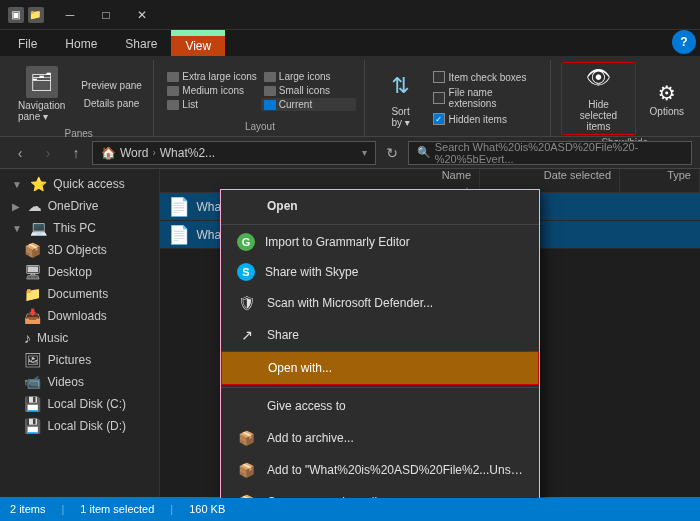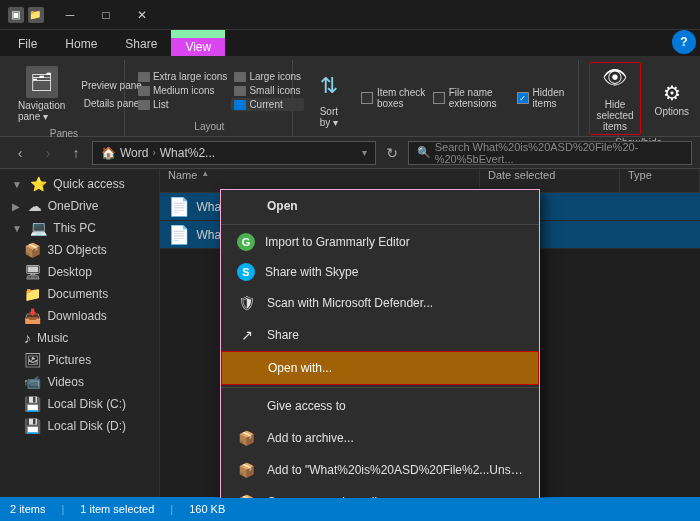--- a/index.html
+++ b/index.html
@@ -69,23 +69,23 @@
     .ribbon-tab {
       padding: 4px 14px;
       font-size: 12px;
       color: #ccc;
       cursor: pointer;
       height: 100%;
       display: flex; align-items: center;
       border-top: 2px solid transparent;
     }
     .ribbon-tab.active {
-      background: #d946ef;
+      background: #c2410c;
       color: #fff;
-      border-top: 8px solid #86efac;
+      border-top: 6px solid #86efac;
     }
     .ribbon-help {
       margin-left: auto;
       width: 24px; height: 24px;
       background: #0078d7;
       border-radius: 50%;
       display: flex; align-items: center; justify-content: center;
       font-size: 12px; font-weight: bold;
       margin-bottom: 2px;
       cursor: pointer;
@@ -196,21 +196,21 @@
     }
     .sort-icon-big {
       width: 36px; height: 36px;
       display: flex; align-items: center; justify-content: center;
       font-size: 22px;
       color: #87ceeb;
     }
 
     
     .current-view-group {
-      display: flex; flex-direction: row; gap: 4px;
+      display: flex; flex-direction: column; gap: 4px;
       font-size: 10px; color: #ccc;
     }
     .cv-row {
       display: flex; align-items: center; gap: 4px;
     }
     .cv-checkbox {
       width: 12px; height: 12px;
       border: 1px solid #888;
       background: #333;
       display: flex; align-items: center; justify-content: center;
@@ -322,24 +322,25 @@
       background: #252526;
       border-bottom: 1px solid #333;
       height: 24px;
       align-items: center;
     }
     .file-col {
       padding: 0 8px;
       font-size: 11px;
       color: #aaa;
       display: flex;
-      align-items: flex-start;
+      align-items: flex-end;
       gap: 4px;
       border-right: 1px solid #333;
       height: 100%;
+      flex-direction: column;
     }
     .file-col.name { flex: 1; }
     .file-col.date { width: 140px; }
     .file-col.type { width: 80px; }
     .col-sort { font-size: 8px; color: #888; }
 
     .file-row {
       display: flex;
       align-items: center;
       height: 28px;

